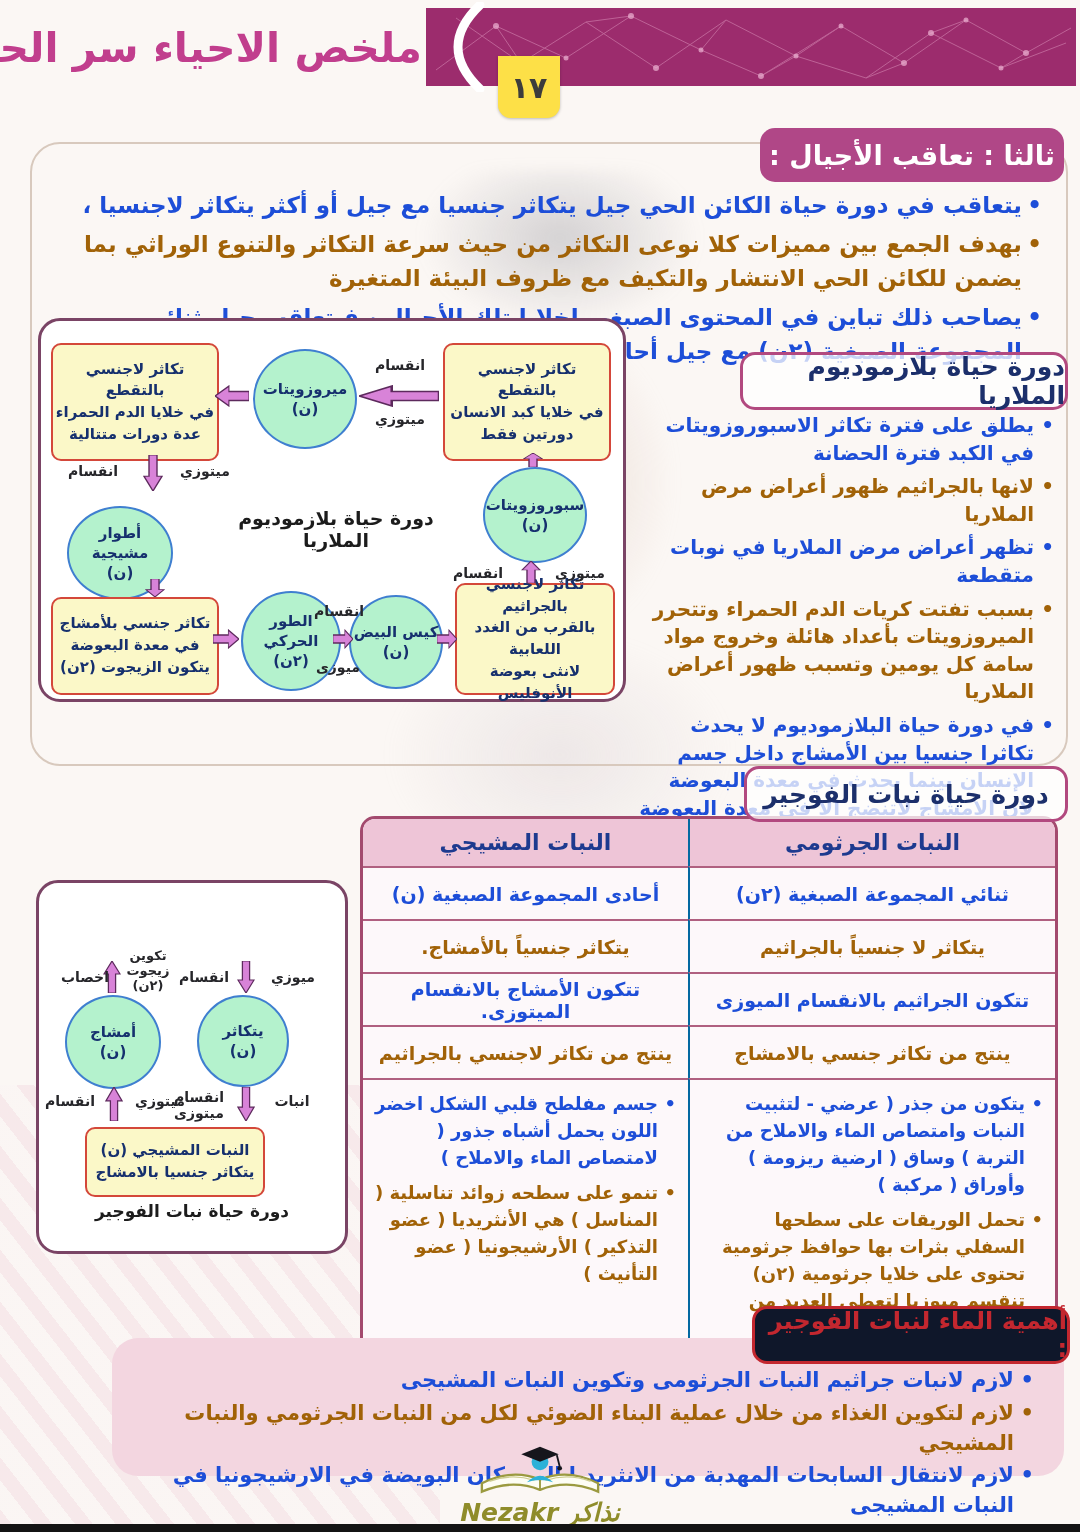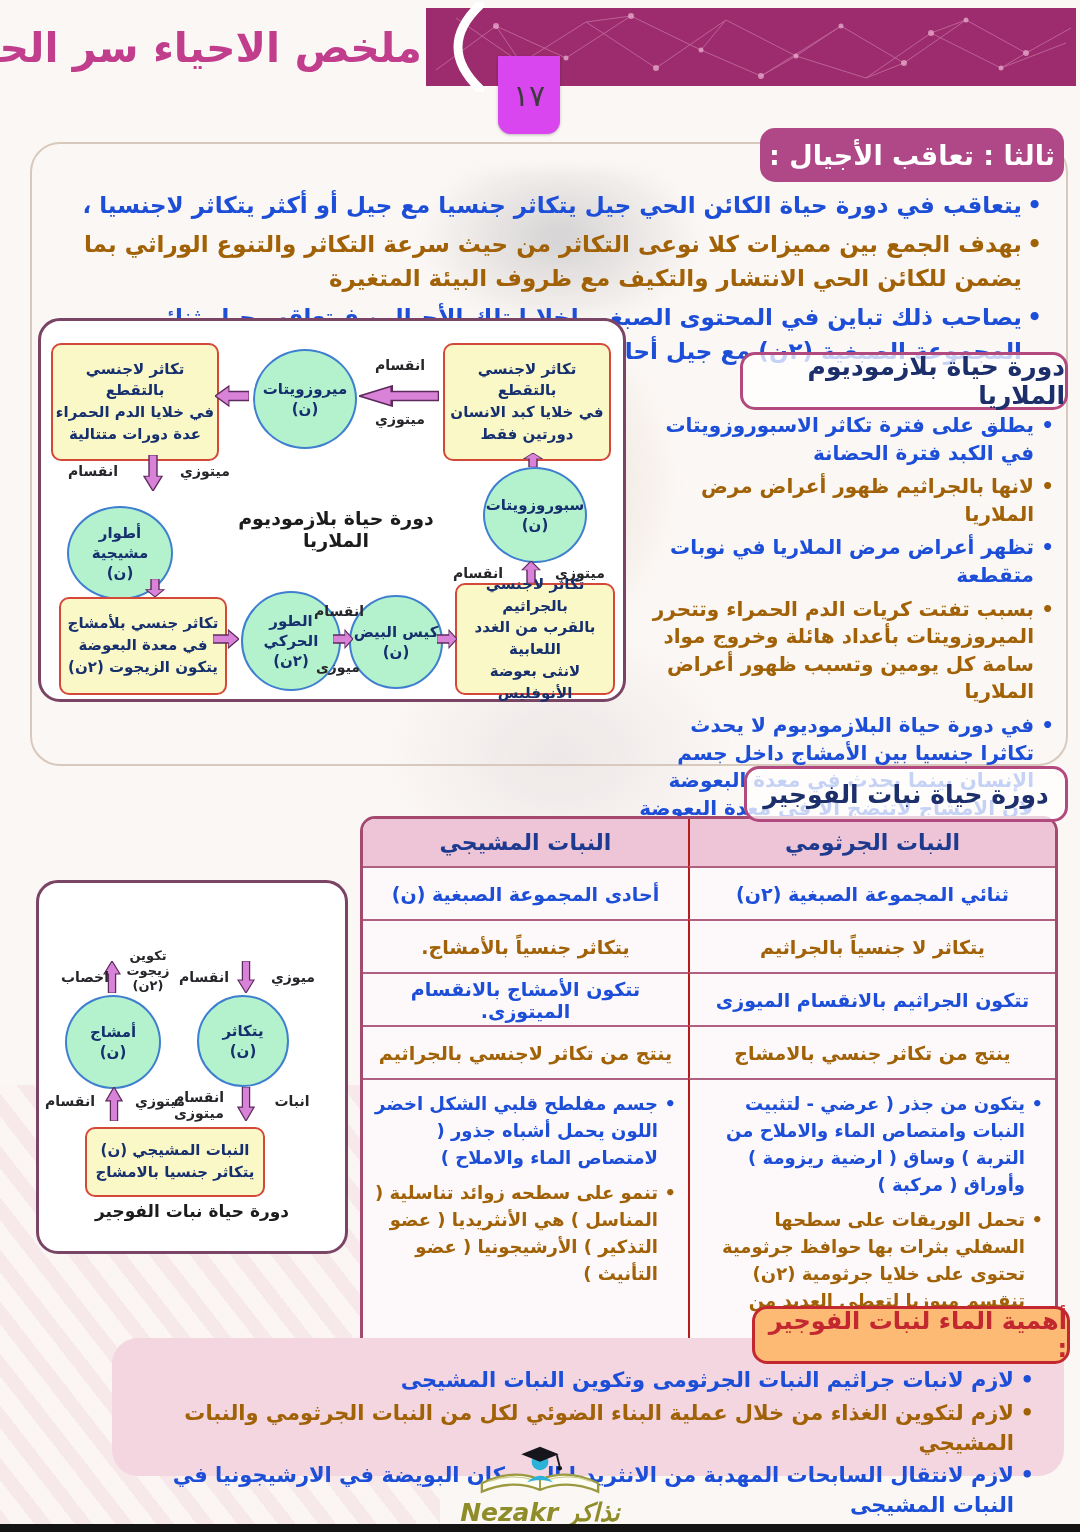--- a/index.html
+++ b/index.html
@@ -17,23 +17,23 @@
     filter:blur(7px);}
   .bg-fabric{position:absolute;left:0;top:1085px;width:440px;height:447px;z-index:0;
     background:repeating-linear-gradient(52deg, rgba(226,160,186,.16) 0 14px, rgba(249,239,243,.16) 14px 32px);}
   
   .banner{position:absolute;left:426px;top:8px;width:650px;height:78px;background:#9c2c6d;z-index:1;}
   .banner svg{position:absolute;inset:0;width:100%;height:100%;}
   .banner-curve{position:absolute;left:428px;top:2px;width:58px;height:90px;z-index:2;}
   .main-title{position:absolute;left:6px;top:24px;width:416px;z-index:2;
     color:#c13e8d;font-size:41px;font-weight:bold;text-align:center;white-space:nowrap;
     text-shadow:0 0 2px rgba(255,255,255,.9);}
-  .page-tab{position:absolute;left:498px;top:56px;width:62px;height:78px;background:#d946ef;
+  .page-tab{position:absolute;left:498px;top:56px;width:62px;height:62px;background:#fde047;
     border-radius:0 0 13px 13px;z-index:3;display:flex;align-items:center;justify-content:center;
-    color:#3c3c3c;font-size:30px;font-weight:normal;box-shadow:0 1px 3px rgba(0,0,0,.25);}
+    color:#3c3c3c;font-size:30px;font-weight:bold;box-shadow:0 1px 3px rgba(0,0,0,.25);}
   
   .sec1-frame{position:absolute;left:30px;top:142px;width:1034px;height:620px;
     border:2px solid #d8c9bd;border-radius:30px;z-index:1;}
   .sec-label{position:absolute;left:760px;top:128px;width:304px;height:54px;background:#b04787;
     border-radius:15px;z-index:3;display:flex;align-items:center;justify-content:center;
     color:#ffffff;font-size:27px;font-weight:bold;}
   
   ul.blist{list-style:none;margin:0;padding:0;}
   ul.blist li{position:relative;padding-right:26px;font-weight:bold;text-align:right;}
   ul.blist li::before{content:"•";position:absolute;right:6px;top:0;}
@@ -42,21 +42,21 @@
   .sec1-bullets{position:absolute;left:40px;top:188px;width:1008px;z-index:2;}
   .sec1-bullets li{font-size:23px;line-height:1.5;margin-bottom:4px;}
   .mal-bullets{position:absolute;left:630px;top:412px;width:430px;z-index:2;}
   .mal-bullets li{font-size:20px;line-height:1.38;margin-bottom:6px;}
   .imp-bullets{position:absolute;left:140px;top:1366px;width:900px;z-index:3;}
   .imp-bullets li{font-size:21px;line-height:1.42;margin-bottom:3px;}
   
   .outline-header{position:absolute;border:3px solid #b2497f;border-radius:15px;
     background:rgba(255,255,255,.75);display:flex;align-items:center;justify-content:center;
     color:#1c2f6b;font-size:25px;font-weight:bold;z-index:3;}
-  .red-header{position:absolute;border:3px solid #c3272f;border-radius:15px;background:#fdba74;
+  .red-header{position:absolute;border:3px solid #c3272f;border-radius:15px;background:#0f172a;
     display:flex;align-items:center;justify-content:center;color:#c3272f;
     font-size:24px;font-weight:bold;z-index:4;}
   
   .diagram{position:absolute;background:#ffffff;border:3px solid #7a4465;border-radius:22px;z-index:2;}
   .mal-diagram{left:38px;top:318px;width:582px;height:378px;}
   .fern-diagram{left:36px;top:880px;width:306px;height:368px;}
   .ybox{position:absolute;background:#fbf8c8;border:2px solid #d4483a;border-radius:10px;
     display:flex;align-items:center;justify-content:center;text-align:center;
     color:#16306e;font-weight:bold;font-size:15px;line-height:1.45;white-space:pre-line;padding:2px;}
   .gcircle{position:absolute;background:#b4f2cd;border:2px solid #3f7fd0;border-radius:50%;
@@ -66,21 +66,21 @@
     line-height:1.15;white-space:pre-line;z-index:5;}
   .dtitle{position:absolute;font-size:19px;font-weight:bold;color:#1c1c1c;text-align:center;}
   .darrow{position:absolute;z-index:4;}
   .darrow svg{display:block;width:100%;height:100%;}
   
   .cmp-table{position:absolute;left:360px;top:816px;width:692px;z-index:2;
     border:3px solid #a34a6e;border-radius:15px;overflow:hidden;background:#fff;
     display:grid;grid-template-columns:367fr 325fr;}
   .cmp-cell{border-top:2px solid #b06080;display:flex;align-items:center;justify-content:center;
     text-align:center;font-weight:bold;font-size:19px;height:51px;padding:0 8px;background:#fdf8fa;}
-  .cmp-col1{border-left:2px solid #b91c1c;}
+  .cmp-col1{border-left:2px solid #0369a1;}
   .cmp-head{height:47px;background:#eec5d7;color:#1d3a8f;font-size:22px;border-top:none;}
   .cmp-detail{height:auto;min-height:218px;display:block;text-align:right;padding:10px 10px;}
   .cmp-detail ul.blist li{font-size:18px;line-height:1.5;margin-bottom:8px;padding-right:20px;}
   .cmp-detail ul.blist li::before{right:2px;}
   
   .imp-box{position:absolute;left:112px;top:1338px;width:952px;height:138px;background:#f3d6e0;
     border-radius:26px;z-index:2;}
   
   .logo{position:absolute;left:462px;top:1442px;width:156px;height:60px;z-index:3;}
   .brand{position:absolute;left:0;top:1498px;width:1080px;text-align:center;z-index:3;
@@ -145,21 +145,21 @@
     <div class="ybox" style="left:402px;top:22px;width:160px;height:110px;">تكاثر لاجنسي بالتقطع
 في خلايا كبد الانسان
 دورتين فقط</div>
     <div class="gcircle" style="left:212px;top:28px;width:100px;height:96px;">ميروزويتات
 (ن)</div>
     <div class="ybox" style="left:10px;top:22px;width:160px;height:110px;">تكاثر لاجنسي بالتقطع
 في خلايا الدم الحمراء
 عدة دورات متتالية</div>
     <div class="gcircle" style="left:26px;top:185px;width:102px;height:90px;">أطوار مشيجية
 (ن)</div>
-    <div class="ybox" style="left:18px;top:276px;width:160px;height:90px;">تكاثر جنسي بلأمشاج
+    <div class="ybox" style="left:10px;top:276px;width:160px;height:90px;">تكاثر جنسي بلأمشاج
 في معدة البعوضة
 يتكون الزيجوت (٢ن)</div>
     <div class="gcircle" style="left:200px;top:270px;width:96px;height:96px;">الطور الحركي
 (٢ن)</div>
     <div class="gcircle" style="left:308px;top:274px;width:90px;height:90px;">كيس البيض
 (ن)</div>
     <div class="ybox" style="left:414px;top:262px;width:152px;height:104px;">تكاثر لاجنسي بالجراثيم
 بالقرب من الغدد اللعابية
 لانثى بعوضة الأنوفليس</div>
     <div class="gcircle" style="left:442px;top:146px;width:100px;height:92px;">سبوروزويتات

